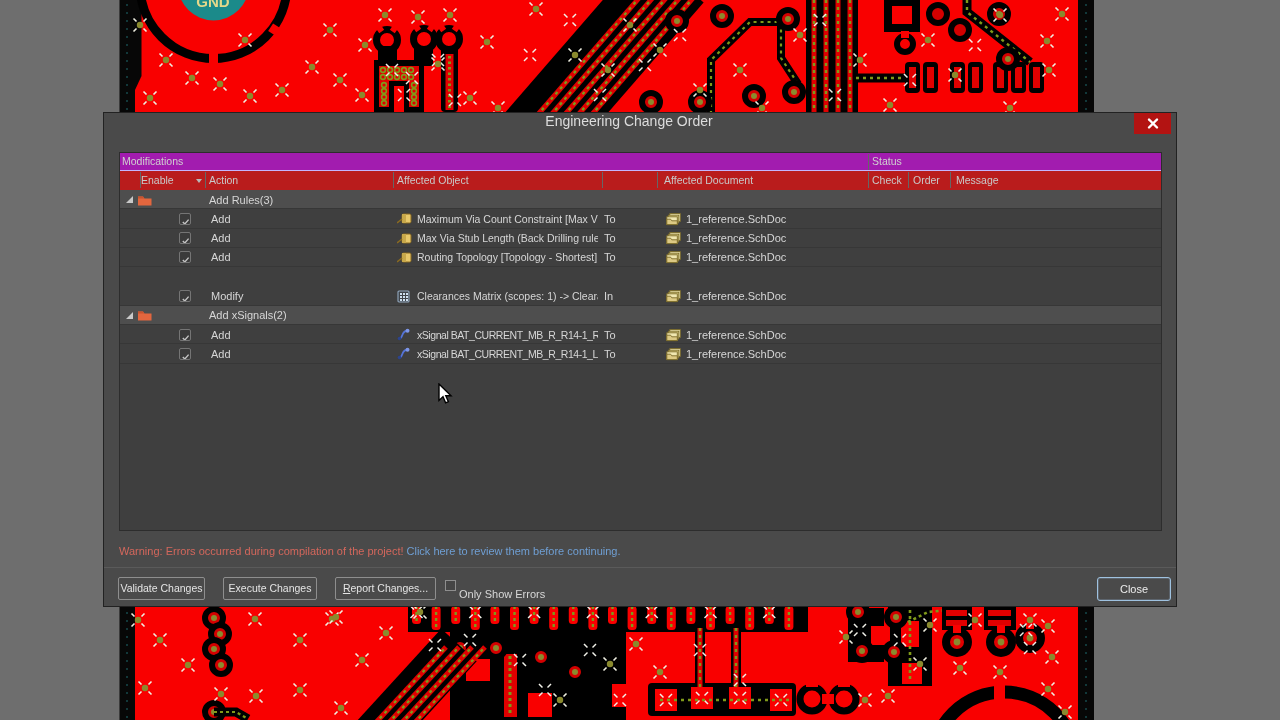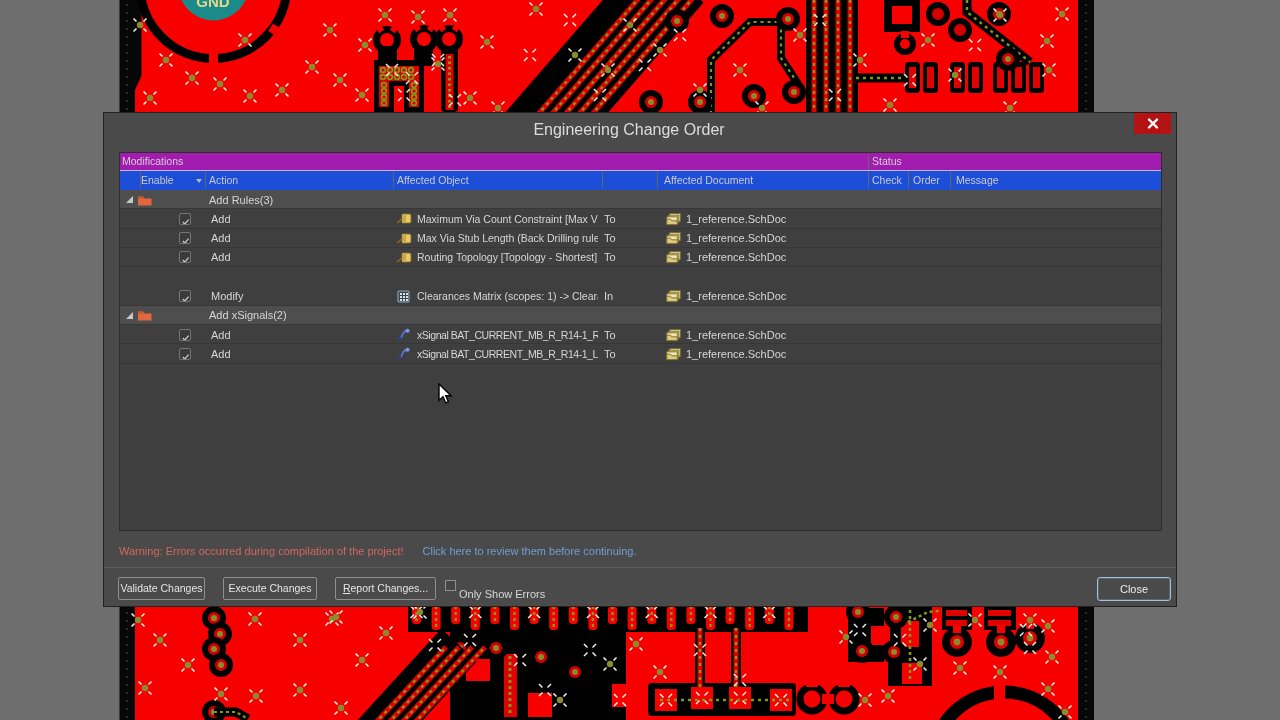--- a/index.html
+++ b/index.html
@@ -1,27 +1,27 @@
 <!DOCTYPE html>
 <html><head>
 <meta charset="utf-8">
 <style>
   html,body{margin:0;padding:0;width:1280px;height:720px;overflow:hidden;background:#6e6e6e;
     font-family:"Liberation Sans",sans-serif;}
   #stage{position:absolute;left:0;top:0;width:1280px;height:720px;}
   #pcb{position:absolute;left:0;top:0;}
   #dlg{position:absolute;left:103px;top:112px;width:1074px;height:495px;background:#4a4a4a;
     border:1px solid #222;box-sizing:border-box;}
-  #title{position:absolute;left:0;top:8px;width:1050px;text-align:center;font-size:16px;color:#dcdcdc;}
+  #title{position:absolute;left:0;top:0;width:1050px;text-align:center;font-size:14px;color:#dcdcdc;}
   #xbtn{position:absolute;left:1030px;top:0px;width:37px;height:21px;background:#b31312;}
   #tbl{position:absolute;left:15px;top:39px;width:1043px;height:379px;background:#3f3f3f;
     border:1px solid #2d2d2d;box-sizing:border-box;}
   .ghdr{position:absolute;left:0;top:0;width:1041px;height:17px;background:#a21caf;border-bottom:7px solid #c4b5fd;}
   .ghdr span{position:absolute;top:2px;font-size:10.5px;color:#d0d0d0;}
-  .chdr{position:absolute;left:0;top:18px;width:1041px;height:19px;background:#1d4ed8;border-bottom:1px solid #2d2d2d;}
+  .chdr{position:absolute;left:0;top:18px;width:1041px;height:19px;background:#b91c1c;border-bottom:1px solid #2d2d2d;}
   .chdr span{position:absolute;top:3px;font-size:10.5px;color:#c9c9c9;}
   .vsep{position:absolute;top:1px;width:1px;height:16px;background:#666;}
   .sortarr{position:absolute;left:76px;top:8px;width:0;height:0;border-left:3.5px solid transparent;
     border-right:3.5px solid transparent;border-top:4.5px solid #b8b8b8;}
   .row{position:absolute;left:0;width:1041px;height:19.3px;box-sizing:border-box;border-bottom:1px solid #373737;}
   .grow{background:#4e4e4e;}
   .drow{background:#3f3f3f;}
   .cell{position:absolute;top:3.5px;font-size:11px;color:#d6d6d6;white-space:nowrap;}
   .objtxt{position:absolute;left:297px;top:3.5px;width:181px;overflow:hidden;font-size:10.5px;color:#d6d6d6;white-space:nowrap;}
   .cbx{position:absolute;left:59px;top:3.5px;width:12px;height:12px;background:#3b3b3b;
@@ -746,21 +746,21 @@
           <span class="cell" style="left:484px">To</span>
           <svg width="15" height="13" style="position:absolute;left:546px;top:3.5px">
             <rect x="3.8" y="0.6" width="10.5" height="7.8" fill="#f0e7b0" stroke="#7a6a28" stroke-width="0.9"></rect>
             <rect x="2.3" y="2.2" width="10.5" height="7.8" fill="#e6d992" stroke="#7a6a28" stroke-width="0.9"></rect>
             <rect x="0.8" y="3.8" width="10.5" height="7.8" fill="#f0e7b0" stroke="#7a6a28" stroke-width="0.9"></rect>
             <path d="M0.8,6.2 L4.6,6.2 L5.8,7.8 L11.3,7.8 L11.3,11.6 L0.8,11.6 Z" fill="#dcc984" stroke="#7a6a28" stroke-width="0.9"></path>
           </svg>
           <span class="cell" style="left:566px">1_reference.SchDoc</span>
         </div>
   </div>
-  <div id="warn"><span class="w1">Warning: Errors occurred during compilation of the project!</span><span class="w2" style="margin-left:19px">Click here to review them before continuing.</span></div>
+  <div id="warn"><span class="w1">Warning: Errors occurred during compilation of the project!</span><span class="w2" style="margin-left:3px">Click here to review them before continuing.</span></div>
   <div id="botsep"></div>
   <div class="btn" style="left:14px;width:87px">Validate Changes</div>
   <div class="btn" style="left:119px;width:94px">Execute Changes</div>
   <div class="btn" style="left:231px;width:101px"><span style="text-decoration:underline">R</span>eport Changes...</div>
   <div id="osecb"></div>
   <div id="oselbl">Only Show Errors</div>
   <div id="closebtn">Close</div>
 </div>
 <svg id="cursor" width="20" height="24" style="position:absolute;left:438px;top:383px">
   <polygon points="1,1 1,17.5 5,13.8 7.6,19.8 10.4,18.6 7.8,12.7 13,12.7" fill="#fff" stroke="#000" stroke-width="1.4"></polygon>

